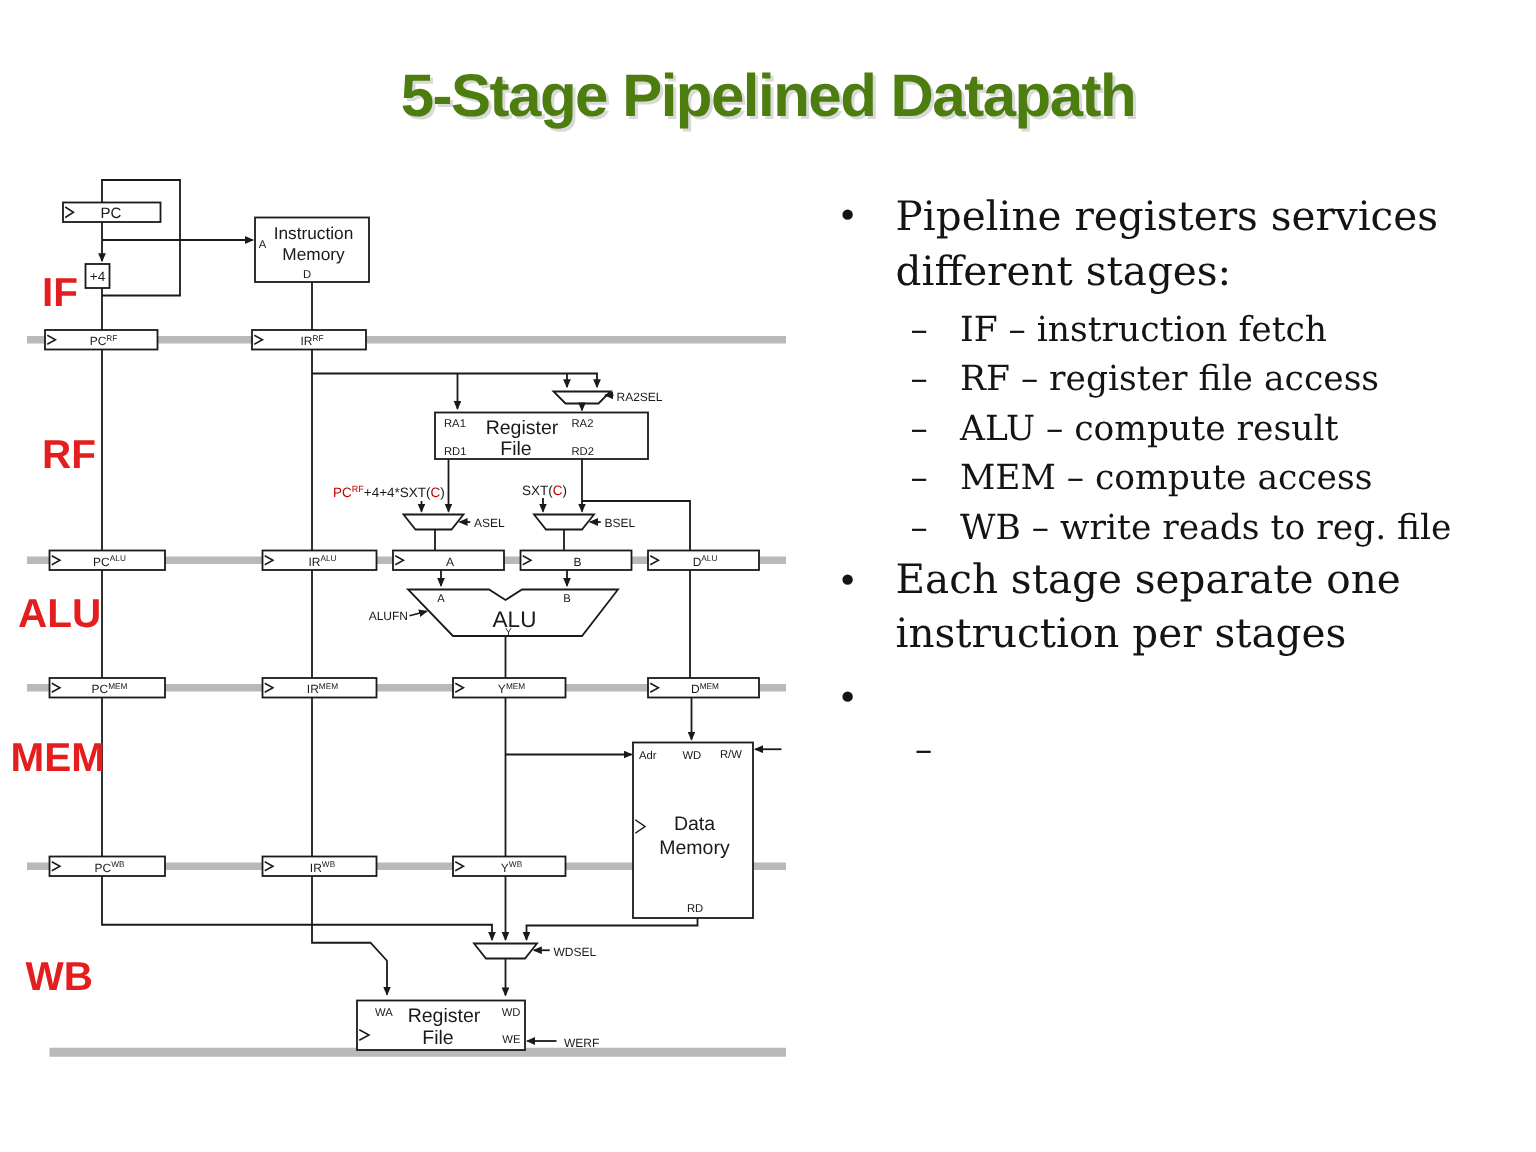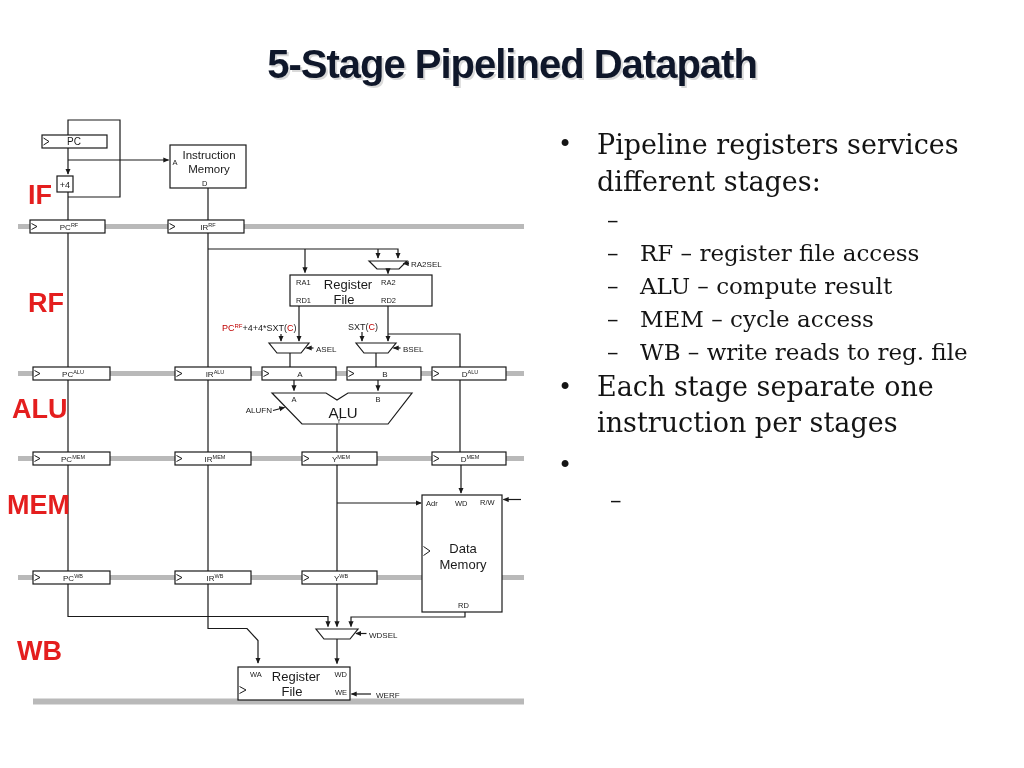--- a/index.html
+++ b/index.html
@@ -1,19 +1,19 @@
 <!DOCTYPE html>
 <html><head>
 <meta charset="utf-8">
 <style>
   html,body{margin:0;padding:0;background:#fff;}
   body{width:1024px;height:768px;position:relative;overflow:hidden;
        font-family:"Liberation Sans",sans-serif;}
   .title{position:absolute;top:42px;left:0;width:1024px;text-align:center;
-         font:bold 40px "Liberation Sans",sans-serif;color:#0f172a;
+         font:bold 40px "Liberation Sans",sans-serif;color:#4d7c0f;
          letter-spacing:-1px;text-shadow:2px 2px 0 rgba(120,120,120,0.28);}
   .panel{position:absolute;left:545px;top:126px;width:474px;
          font-family:"DejaVu Serif",serif;color:#141414;}
   .row{display:flex;}
   .mk{flex:none;box-sizing:border-box;}
   .b-main{font-size:27px;line-height:37px;}
   .b-main .mk{width:52px;padding-left:13px;font-size:24px;}
   .b2{line-height:36px;}
   .b3{line-height:35px;margin-top:7px;}
   .subs{margin-top:4px;}
@@ -260,32 +260,33 @@
   <div class="row b-main" style="line-height:37px">
     <span class="mk">•</span>
     <div>
       <div>Pipeline registers services</div>
       <div>different stages:</div>
     </div>
   </div>
   <div class="subs">
     <div class="row b-sub">
       <span class="mk">–</span>
+      <div>IF – instruction fetch</div>
     </div>
     <div class="row b-sub">
       <span class="mk">–</span>
       <div>RF – register file access</div>
     </div>
     <div class="row b-sub">
       <span class="mk">–</span>
       <div>ALU – compute result</div>
     </div>
     <div class="row b-sub">
       <span class="mk">–</span>
-      <div>MEM – cycle access</div>
+      <div>MEM – compute access</div>
     </div>
     <div class="row b-sub">
       <span class="mk">–</span>
       <div>WB – write reads to reg. file</div>
     </div>
   </div>
   <div class="row b-main b2">
     <span class="mk">•</span>
     <div>
       <div>Each stage separate one</div>

